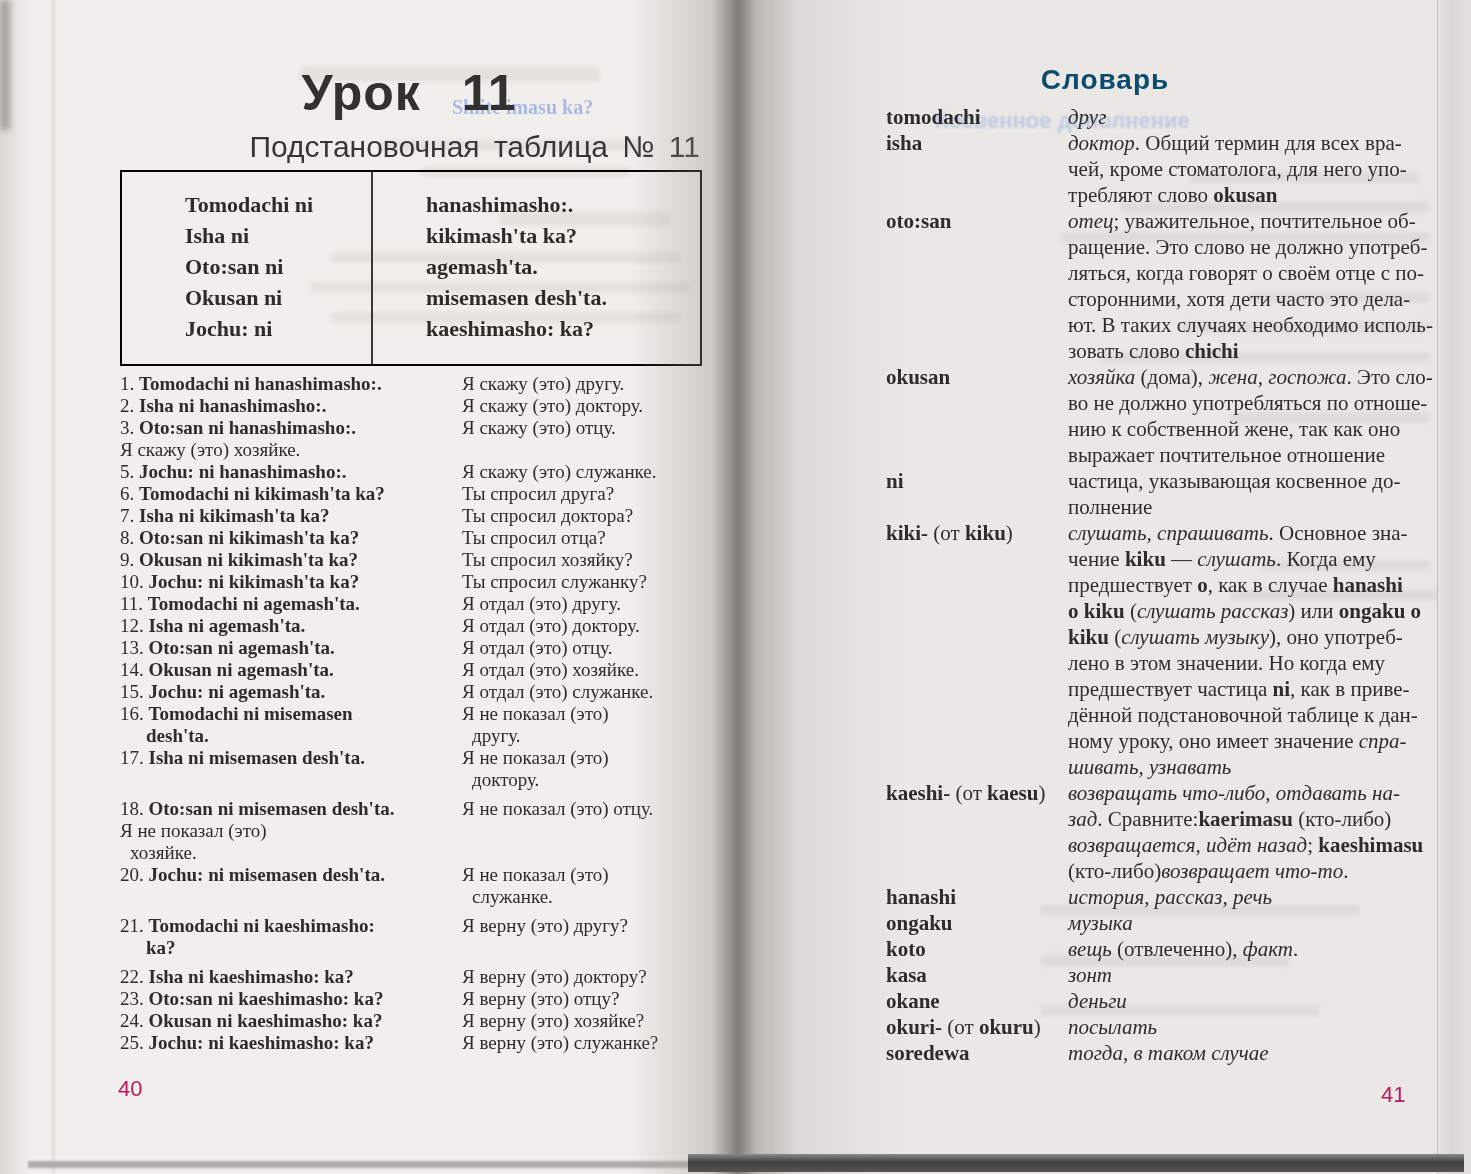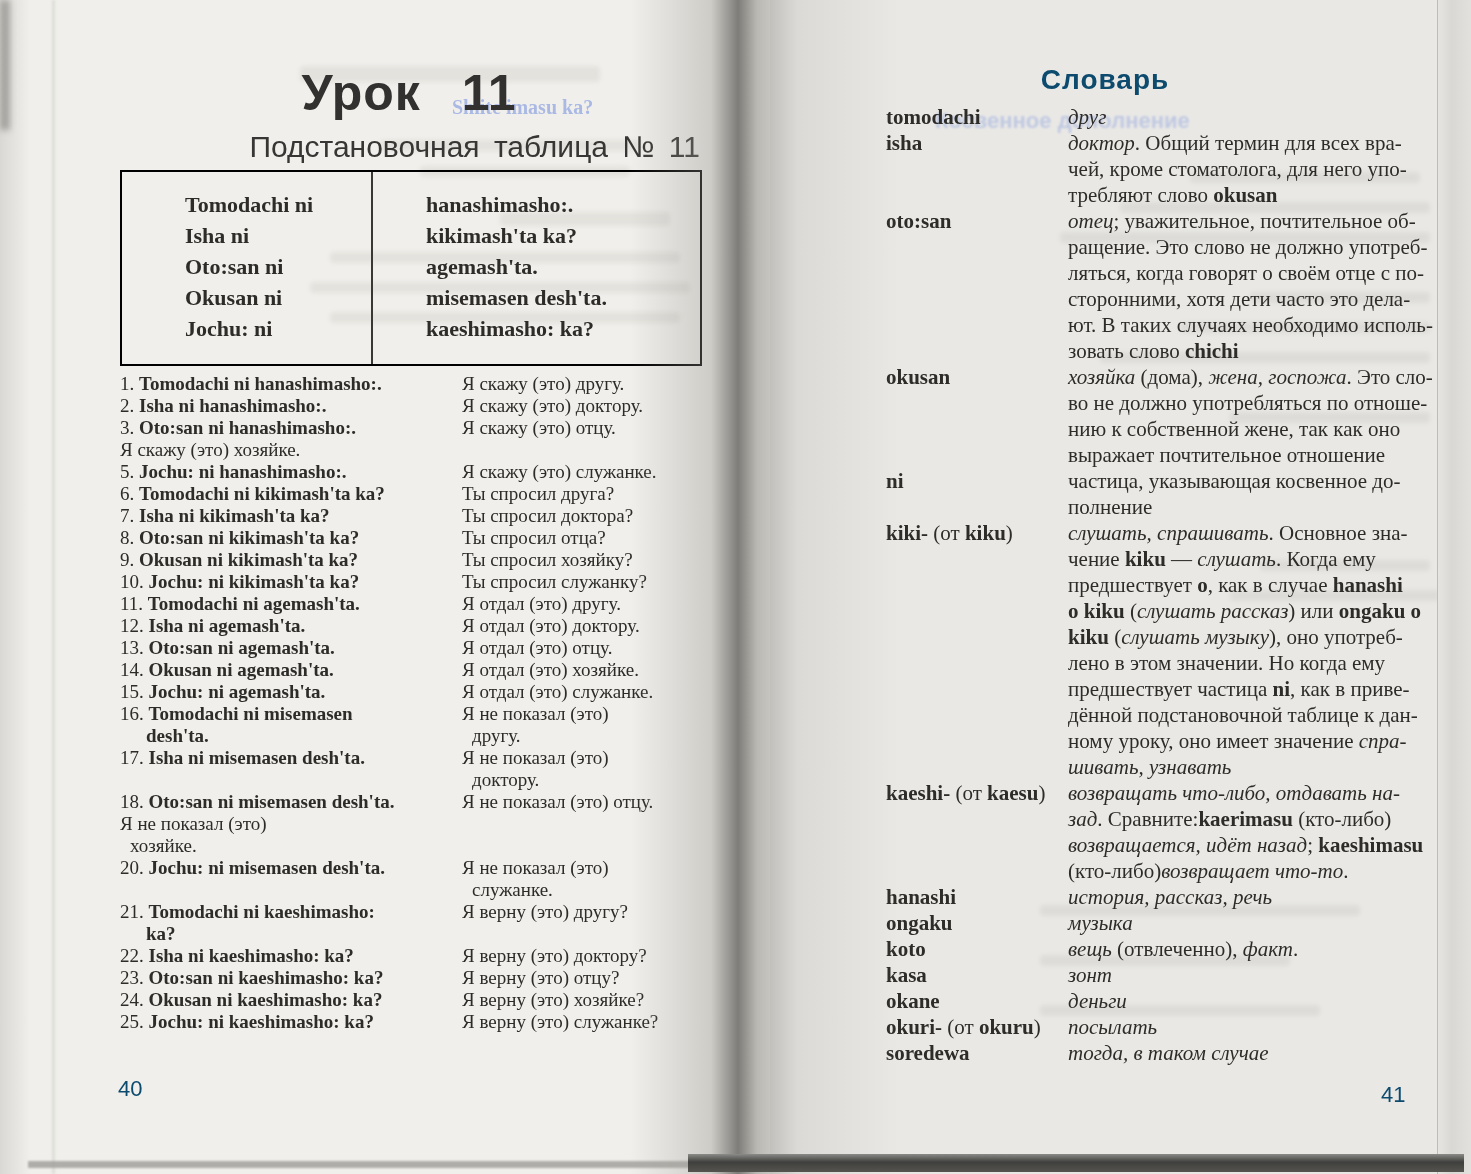--- a/index.html
+++ b/index.html
@@ -40,38 +40,38 @@
      letter-spacing:1px;word-spacing:26px;color:#333130;}
   .lp-subtitle{position:absolute;top:130px;left:0;width:582px;text-align:right;
      font-family:"Liberation Sans","DejaVu Sans",sans-serif;font-size:30px;word-spacing:6px;color:#383634;}
   .subst-table{position:absolute;top:170px;left:2px;width:578px;height:192px;
      border:2px solid #000000;display:flex;}
   .st-left{width:251px;border-right:2px solid #3a3835;padding:17px 0 0 63px;box-sizing:border-box;}
   .st-right{flex:1;padding:17px 0 0 53px;box-sizing:border-box;}
   .tbl-line{font-weight:bold;font-size:22px;line-height:31px;white-space:nowrap;}
   .sent-list{position:absolute;top:373px;left:2px;width:578px;}
   .s-row{display:flex;}
-  .s-row.gap{}
+  .s-row.gap{margin-top:7px;}
   .s-jp{width:342px;flex:none;font-weight:bold;}
   .s-ru{flex:1;}
   .s-line{font-size:19px;line-height:22px;white-space:nowrap;}
   .s-num{font-weight:normal;}
   .s-wrap{padding-left:26px;}
   .r-wrap{padding-left:10px;}
   .rp-title{position:absolute;top:64px;left:0;width:554px;text-align:center;
      font-family:"Liberation Sans","DejaVu Sans",sans-serif;font-weight:bold;font-size:28px;
      letter-spacing:1px;color:#0c4a6e;}
   .vocab-list{position:absolute;top:104px;left:58px;width:600px;}
   .v-row{display:flex;}
   .v-term{width:182px;flex:none;font-size:21px;line-height:26px;white-space:nowrap;}
   .v-def{flex:1;}
   .v-line{font-size:21px;line-height:26px;white-space:nowrap;}
   .b{font-weight:bold;}
   .i{font-style:italic;}
-  .pagenum{position:absolute;font-size:22px;color:#0c4a6e;
+  .pagenum{position:absolute;font-size:22px;color:#be185d;
      font-family:"Liberation Sans","DejaVu Sans",sans-serif;}
   .pn-left{left:0;top:1076px;}
   .pn-right{left:553px;top:1082px;}
 </style>
 </head>
 <body>
 
 <div class="stage">
 
   <div class="layer left-edge-grad"></div>

